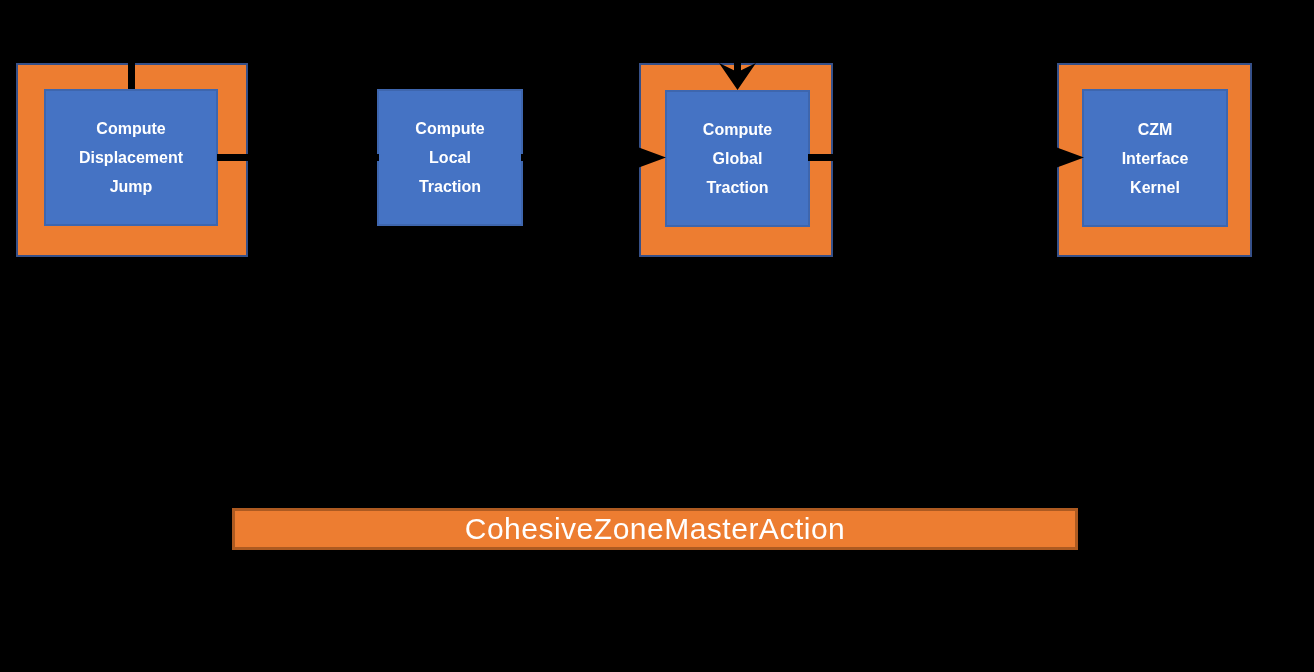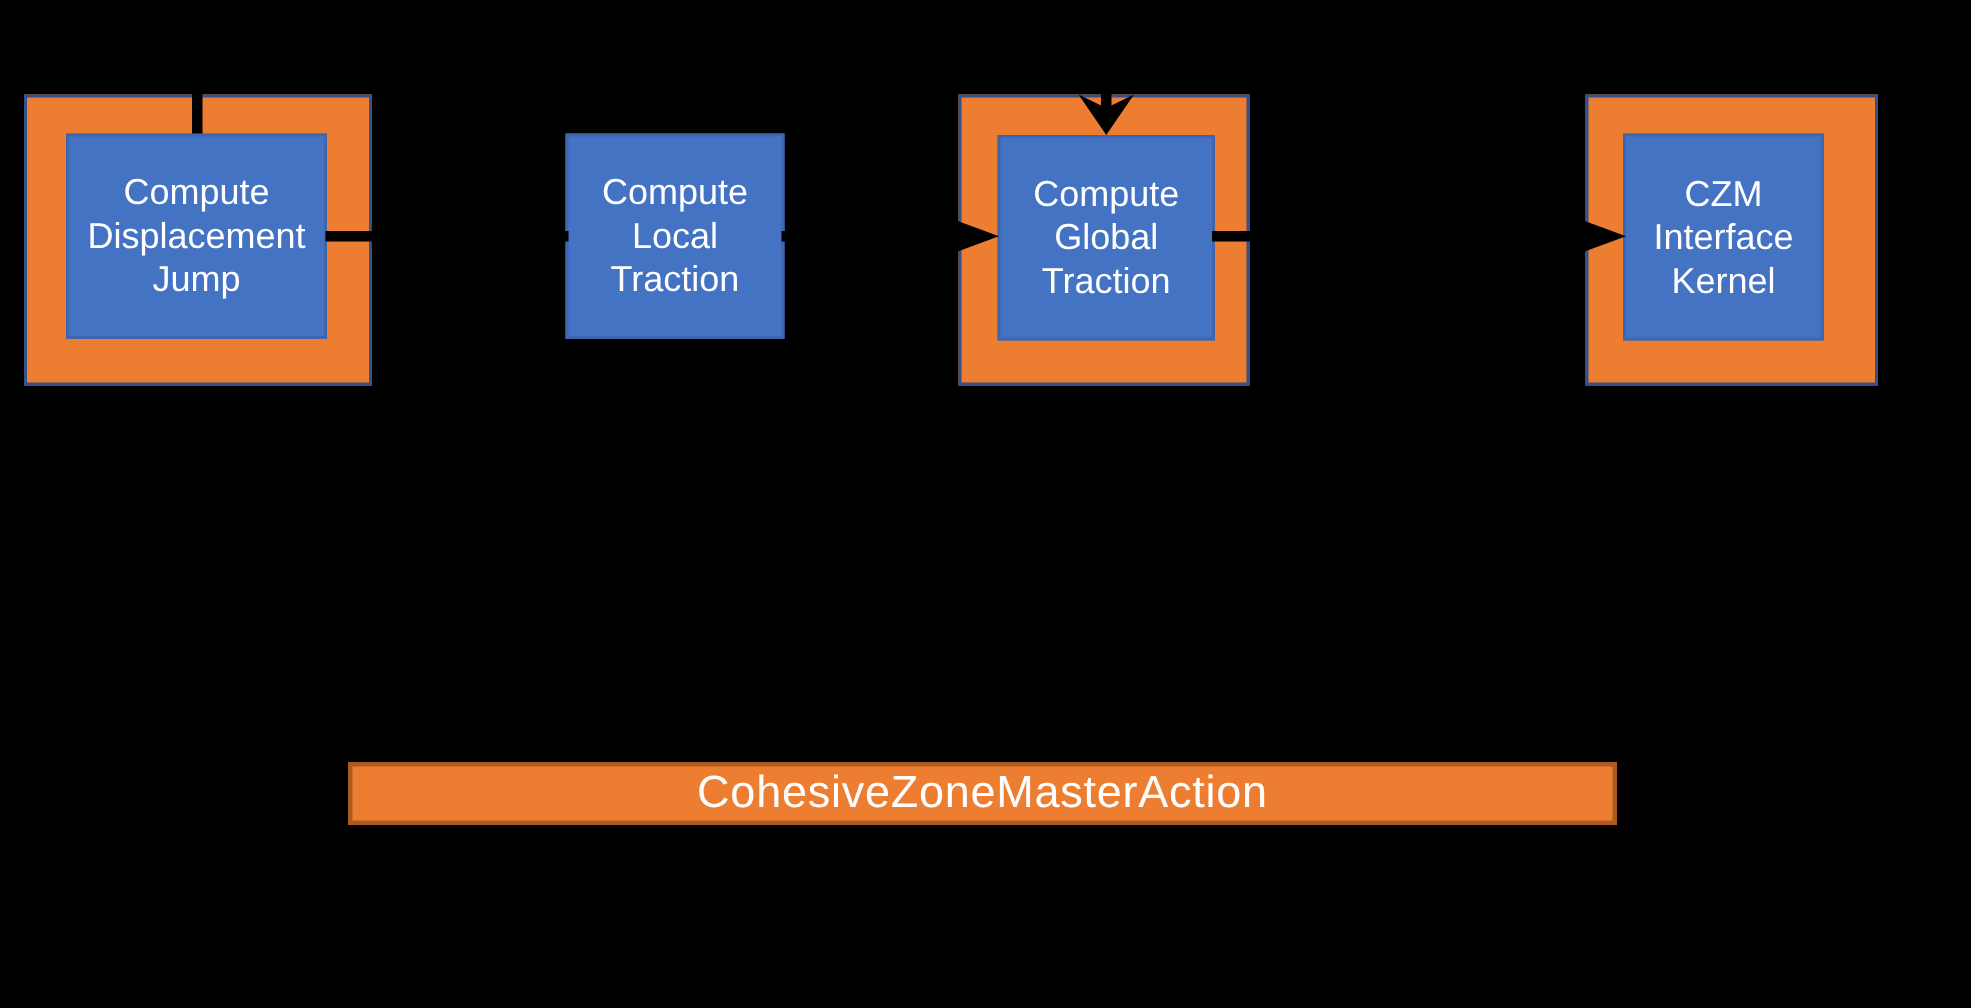--- a/index.html
+++ b/index.html
@@ -28,32 +28,32 @@
     background: #4573C4;
     border: 2px solid #3E66AE;
     box-sizing: border-box;
     display: flex;
     align-items: center;
     justify-content: center;
     text-align: center;
   }
   .box-label {
     color: #FFFFFF;
-    font-weight: 400;
-    font-size: 24px;
+    font-weight: 700;
+    font-size: 16px;
     line-height: 29px;
     white-space: pre-line;
   }
   .m1-outer { left: 16px;  top: 63px; width: 232px; height: 194px; }
   .m1-inner { left: 26px;  top: 24px; width: 174px; height: 137px; }
   .m2-inner { left: 377px; top: 89px; width: 146px; height: 137px; }
   .m3-outer { left: 639px; top: 63px; width: 194px; height: 194px; }
   .m3-inner { left: 24px;  top: 25px; width: 145px; height: 137px; }
   .m4-outer { left: 1057px; top: 63px; width: 195px; height: 194px; }
-  .m4-inner { left: 23px;   top: 24px; width: 134px; height: 138px; }
+  .m4-inner { left: 23px;   top: 24px; width: 146px; height: 138px; }
 
   
   .banner {
     position: absolute;
     left: 232px;
     top: 508px;
     width: 846px;
     height: 42px;
     background: #ED7D31;
     border: 3px solid #AD5A21;

